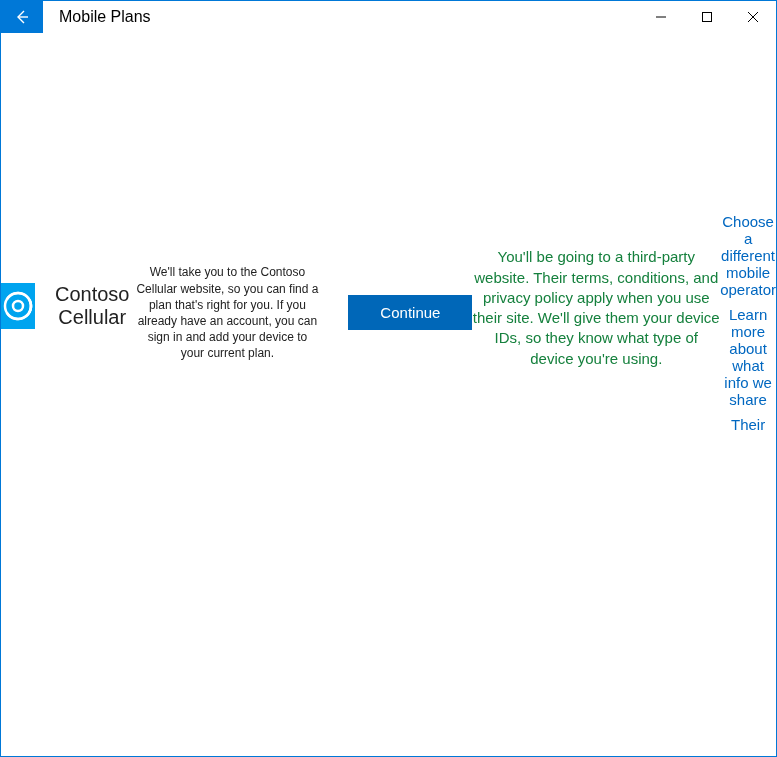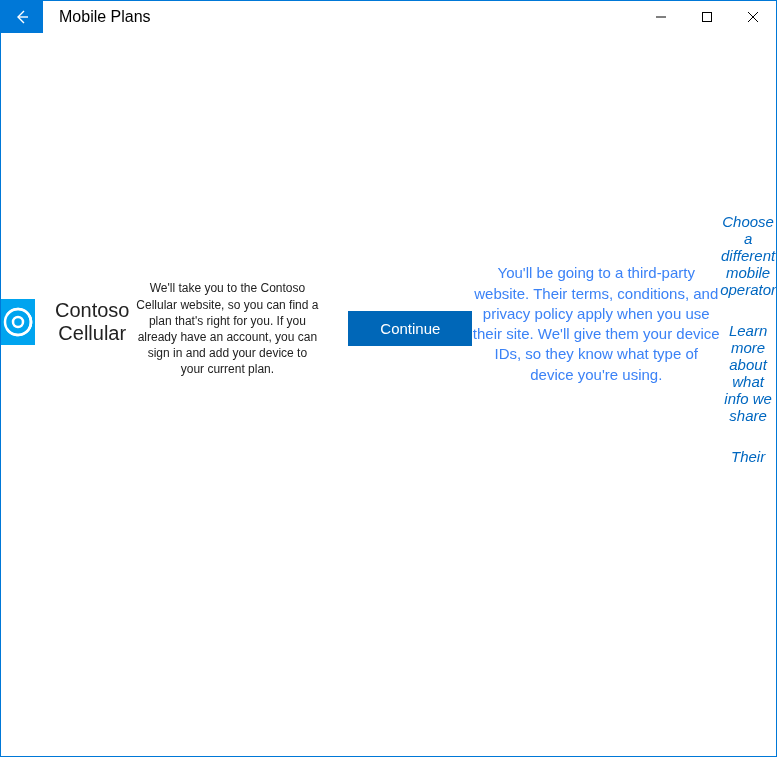--- a/index.html
+++ b/index.html
@@ -89,30 +89,29 @@
       border: none;
       font-size: 15px;
       padding: 9px 32px;
       cursor: pointer;
       margin-bottom: 22px;
       font-family: inherit;
       margin-left: 29px;
     }
     .disclaimer {
       font-size: 15px;
-      color: #3b82f6;
+      color: #15803d;
       line-height: 1.35;
       max-width: 510px;
       margin-bottom: 30px;
     }
     .link-stack {
       display: flex;
       flex-direction: column;
-      gap: 24px;
-      font-style: italic;
+      gap: 8px;
     }
     .link {
       color: #0067c0;
       font-size: 15px;
       cursor: pointer;
       text-decoration: none;
     }
   </style>
 </head>
 <body>

